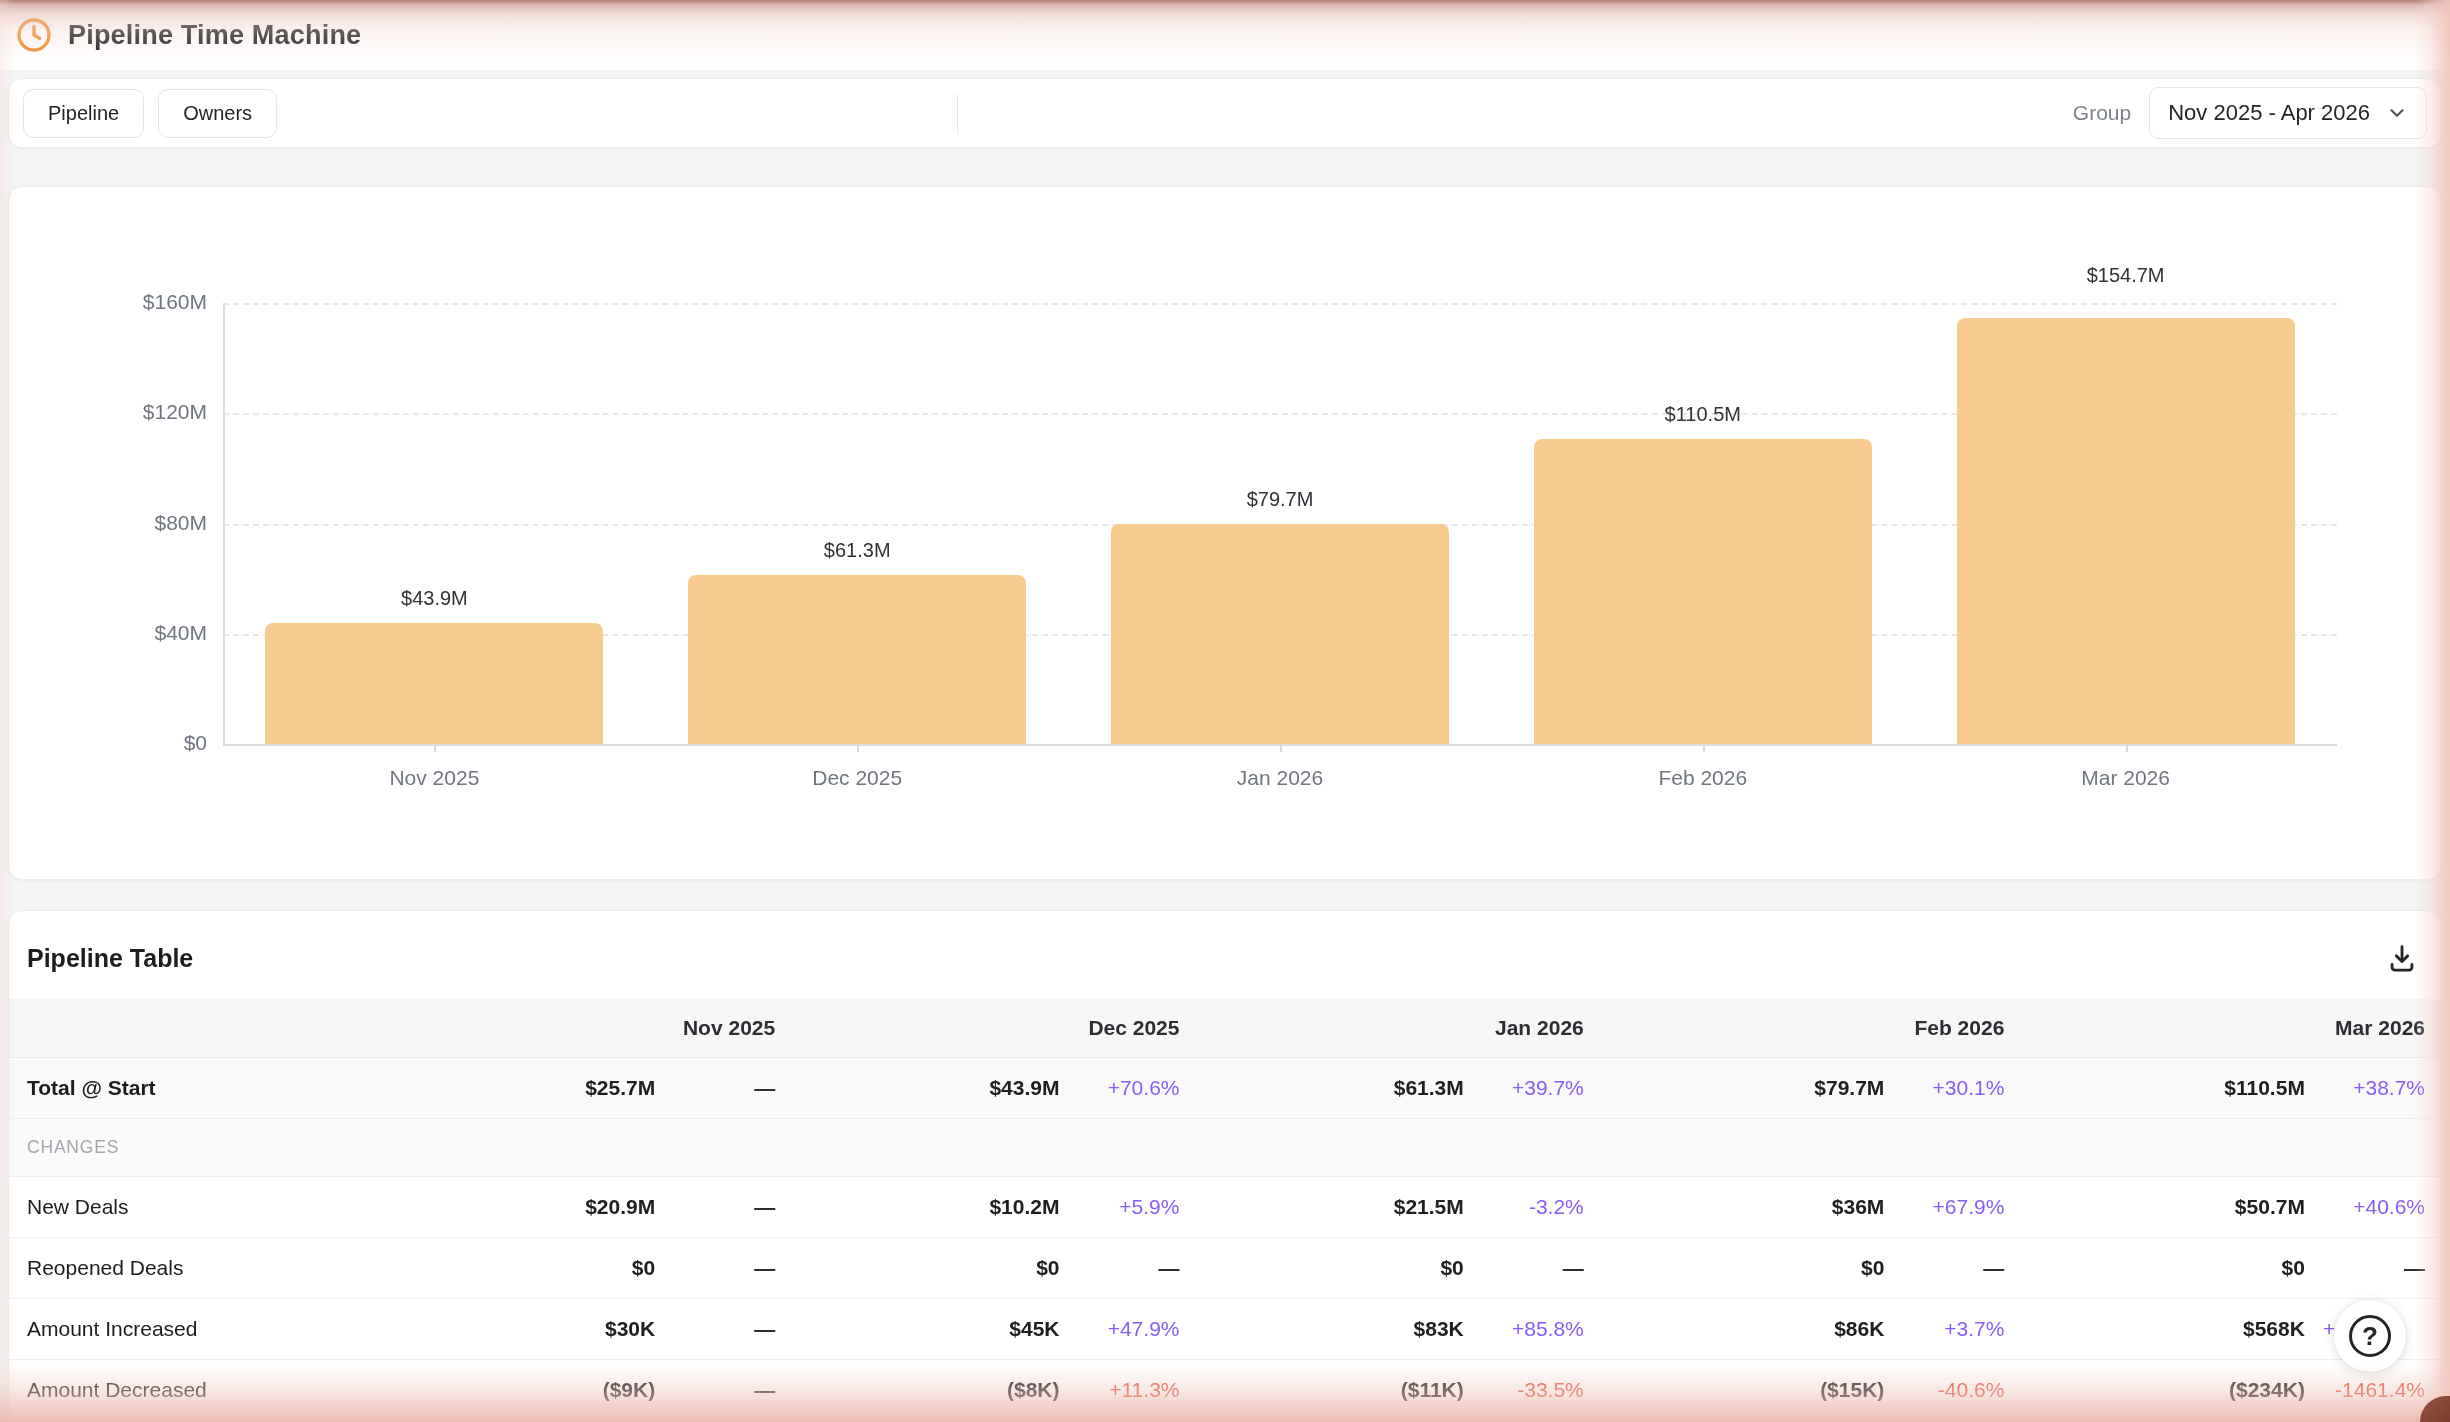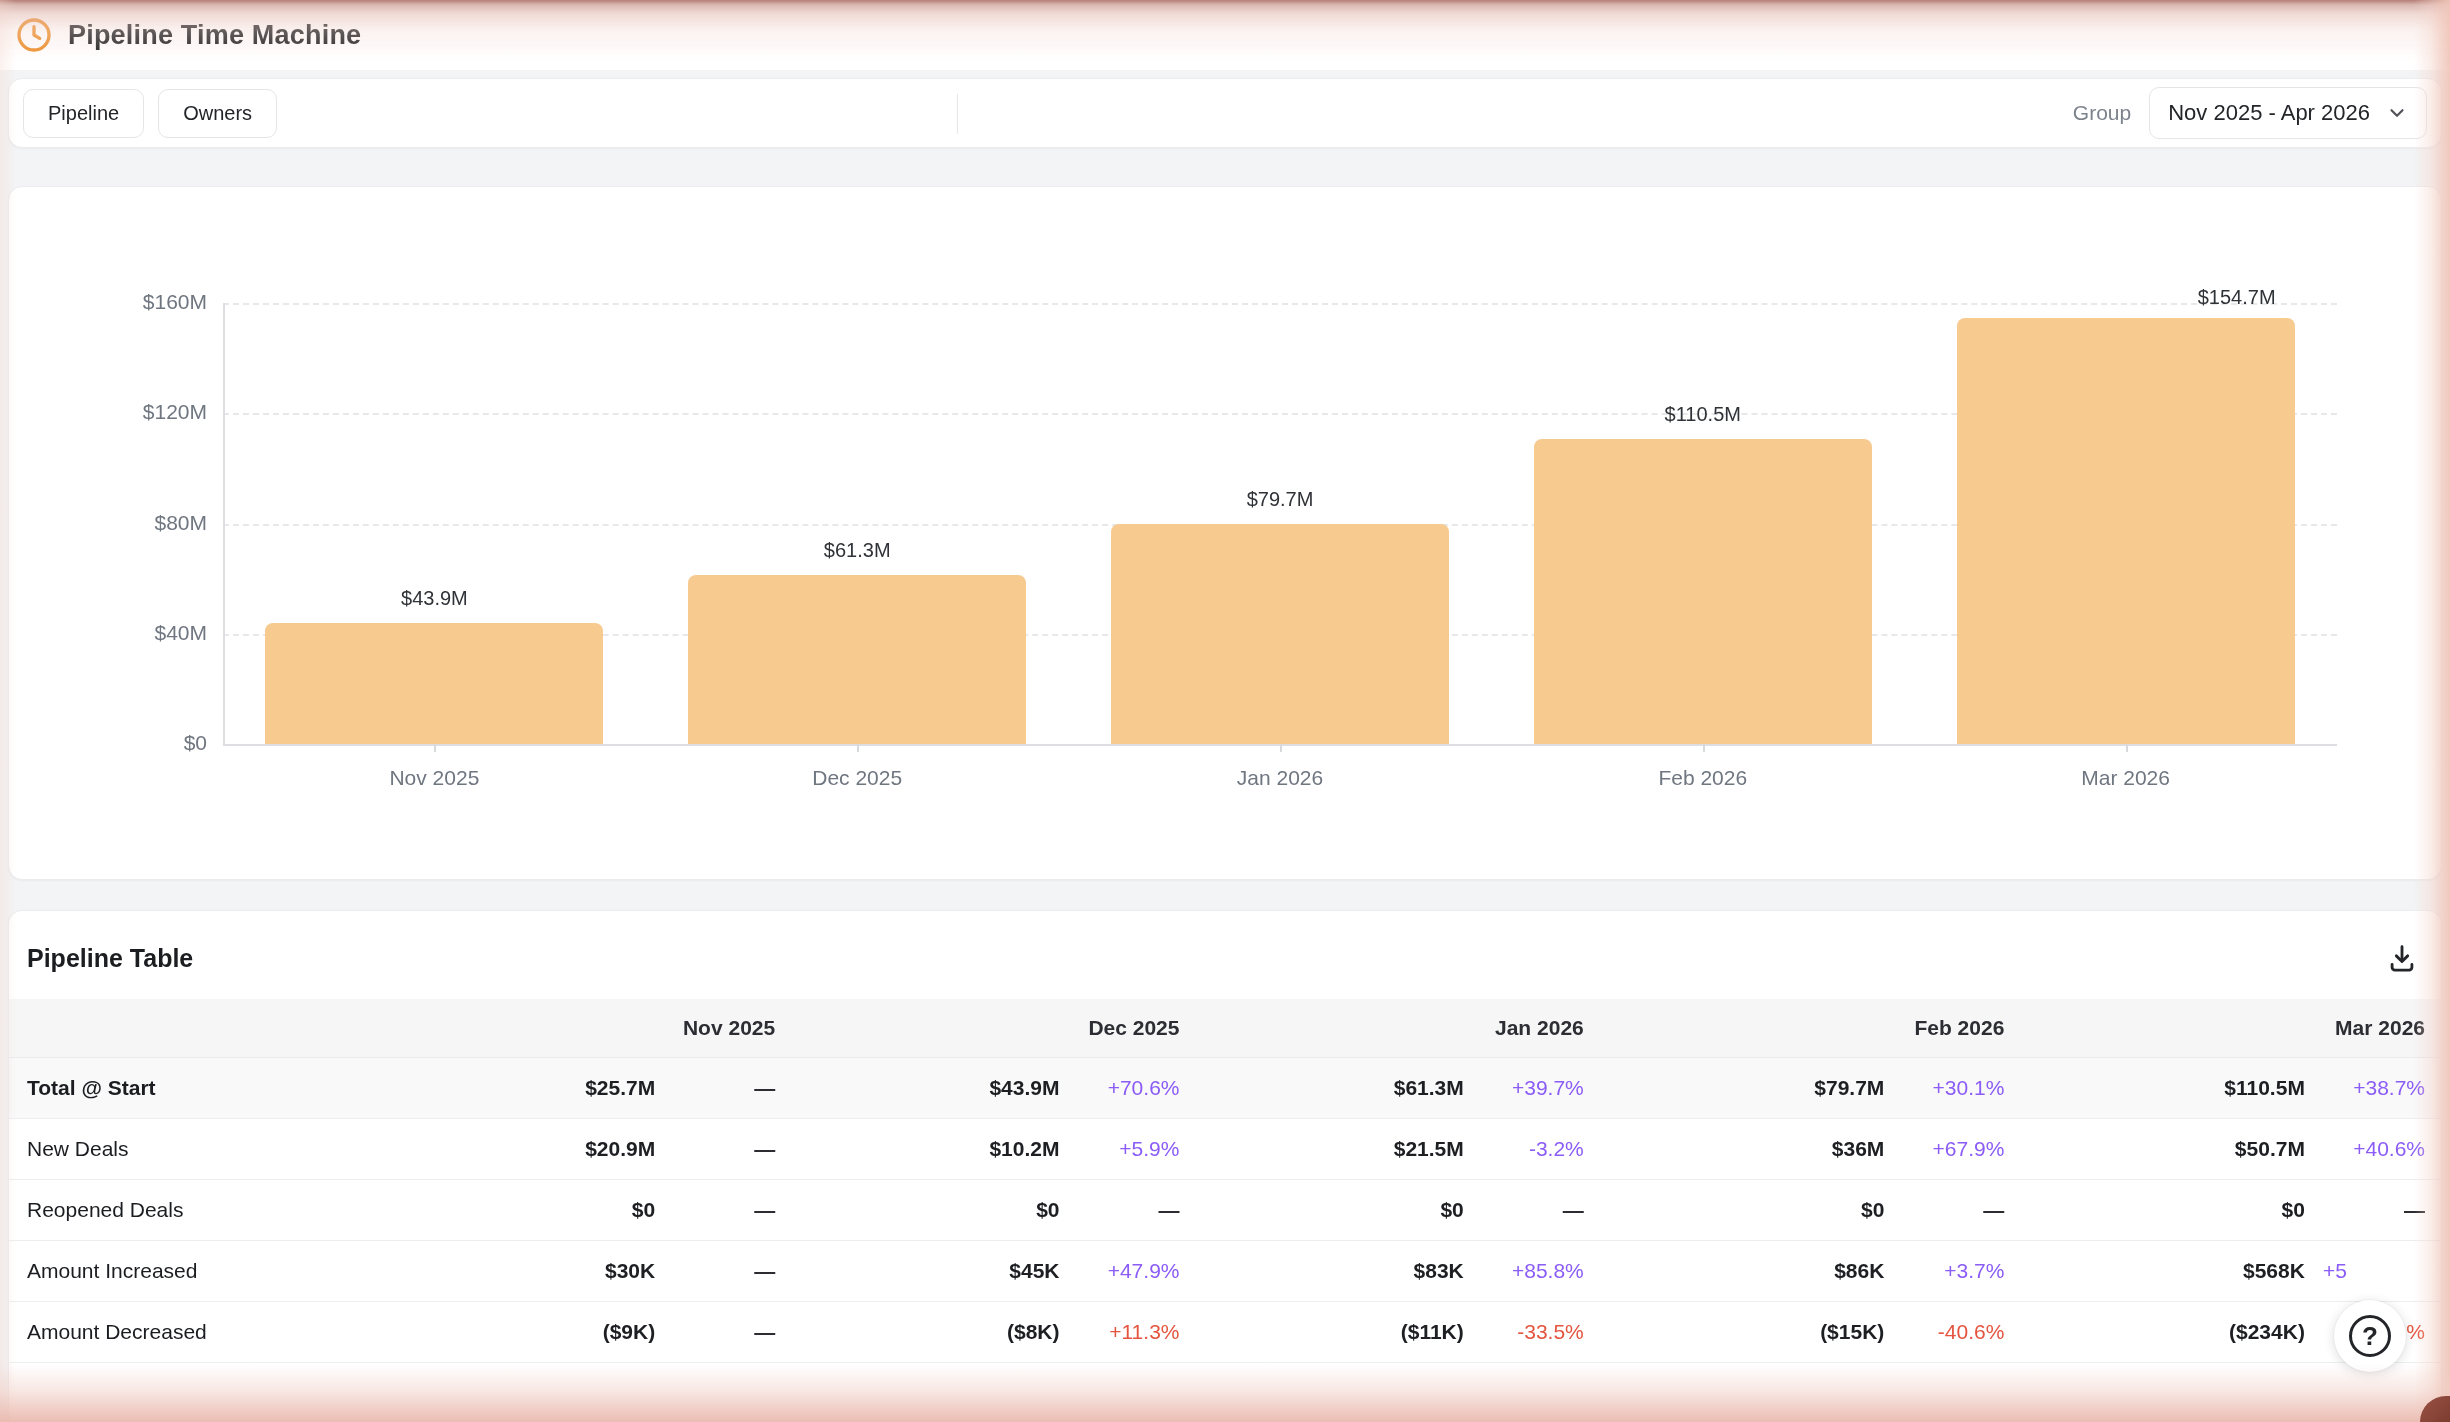--- a/index.html
+++ b/index.html
@@ -160,21 +160,21 @@
       <div class="xlabel" style="left: 698.2px; top: 579px;">Dec 2025</div>
       <div class="bar" style="left: 1102px; width: 338px; top: 337.327px; height: 219.673px; background: rgb(247, 202, 144);"></div>
       <div class="bar-label" style="left: 1121px; top: 301.327px;">$79.7M</div>
       <div class="xtick" style="left: 1271px; top: 557px;"></div>
       <div class="xlabel" style="left: 1121px; top: 579px;">Jan 2026</div>
       <div class="bar" style="left: 1524.8px; width: 338px; top: 252.434px; height: 304.566px; background: rgb(247, 202, 144);"></div>
       <div class="bar-label" style="left: 1543.8px; top: 216.434px;">$110.5M</div>
       <div class="xtick" style="left: 1693.8px; top: 557px;"></div>
       <div class="xlabel" style="left: 1543.8px; top: 579px;">Feb 2026</div>
       <div class="bar" style="left: 1947.6px; width: 338px; top: 130.608px; height: 426.392px; background: rgb(247, 202, 144);"></div>
-      <div class="bar-label" style="left: 1966.6px; top: 99px; text-align: right;">$154.7M</div>
+      <div class="bar-label" style="left: 1966.6px; top: 77px;">$154.7M</div>
       <div class="xtick" style="left: 2116.6px; top: 557px;"></div>
       <div class="xlabel" style="left: 1966.6px; top: 579px;">Mar 2026</div>
     </div>
 </div>
 
 <div class="card table-card">
   <div class="table-head">
     <div class="table-title">Pipeline Table</div>
     <button class="icon-btn">
       <svg width="34" height="34" viewBox="0 0 24 24" fill="none" stroke="#232529" stroke-width="2" stroke-linecap="round" stroke-linejoin="round">
@@ -215,20 +215,23 @@
           <td class="pct dash">—</td>
           <td class="val">$43.9M</td>
           <td class="pct pos">+70.6%</td>
           <td class="val">$61.3M</td>
           <td class="pct pos">+39.7%</td>
           <td class="val">$79.7M</td>
           <td class="pct pos">+30.1%</td>
           <td class="val">$110.5M</td>
           <td class="pct pos">+38.7%</td>
         </tr>
+        <tr class="section">
+          <td colspan="11">CHANGES</td>
+        </tr>
         <tr>
           <td class="row-label">New Deals</td>
           <td class="val">$20.9M</td>
           <td class="pct dash">—</td>
           <td class="val">$10.2M</td>
           <td class="pct pos">+5.9%</td>
           <td class="val">$21.5M</td>
           <td class="pct pos">-3.2%</td>
           <td class="val">$36M</td>
           <td class="pct pos">+67.9%</td>

